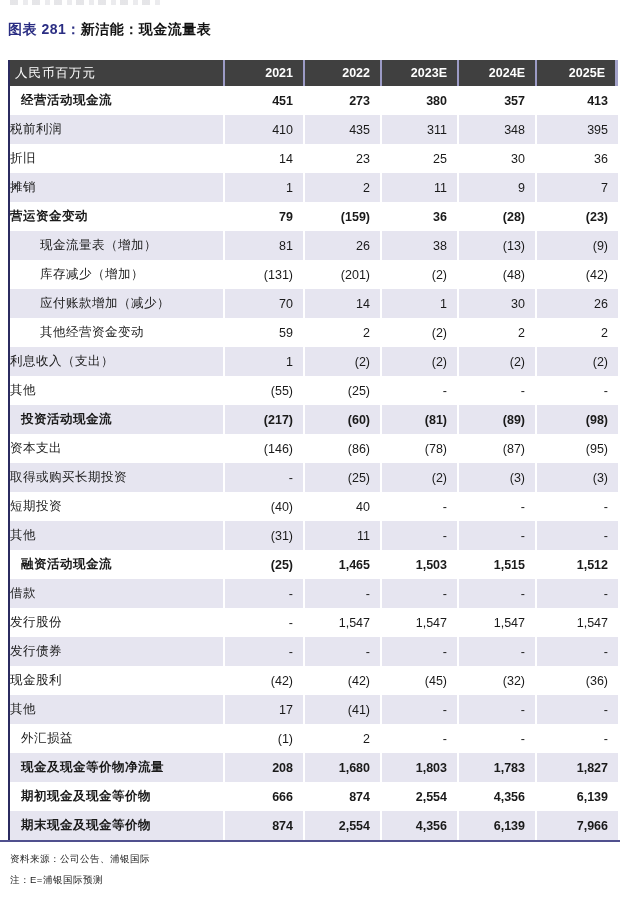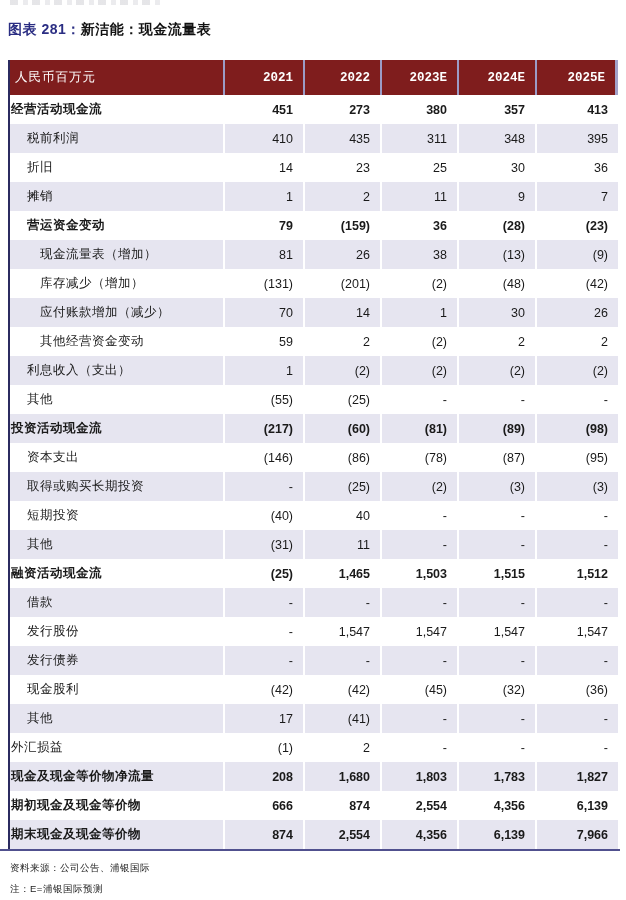--- a/index.html
+++ b/index.html
@@ -41,26 +41,25 @@
     font-size: 12.5px;
   }
   col.c-label { width: 213px; }
   col.c-y1 { width: 80px; }
   col.c-y2 { width: 77px; }
   col.c-y3 { width: 77px; }
   col.c-y4 { width: 78px; }
   col.c-y5 { width: 83px; }
 
   thead th {
-    background: #7f1d1d;
+    background: #404040;
     color: #ffffff;
     font-weight: bold;
-    height: 35px;
+    height: 26px;
     vertical-align: middle;
-    font-family: Liberation Mono, monospace;
   }
   th.unit-th {
     text-align: left;
     padding-left: 5px;
     font-weight: normal;
     letter-spacing: 1px;
   }
   th.val-th {
     text-align: right;
     padding-right: 10px;
@@ -73,22 +72,22 @@
     vertical-align: middle;
     background: #ffffff;
   }
   tr.shade td { background: #e6e5f0; }
   td.val {
     text-align: right;
     padding-right: 10px;
     border-left: 2px solid #ffffff;
   }
   td.lbl { text-align: left; letter-spacing: 0.5px; }
-  td.lbl.ind0 { padding-left: 1px; margin-top: 48px; }
-  td.lbl.ind1 { padding-left: 17px; }
+  td.lbl.ind0 { padding-left: 11px; margin-top: 48px; }
+  td.lbl.ind1 { }
   td.lbl.ind2 { padding-left: 30px; }
   tr.bold td { font-weight: bold; }
 
   .bottom-line {
     width: 620px;
     height: 2px;
     background: #50508e;
   }
   .notes {
     margin: 7px 0 0 10px;

